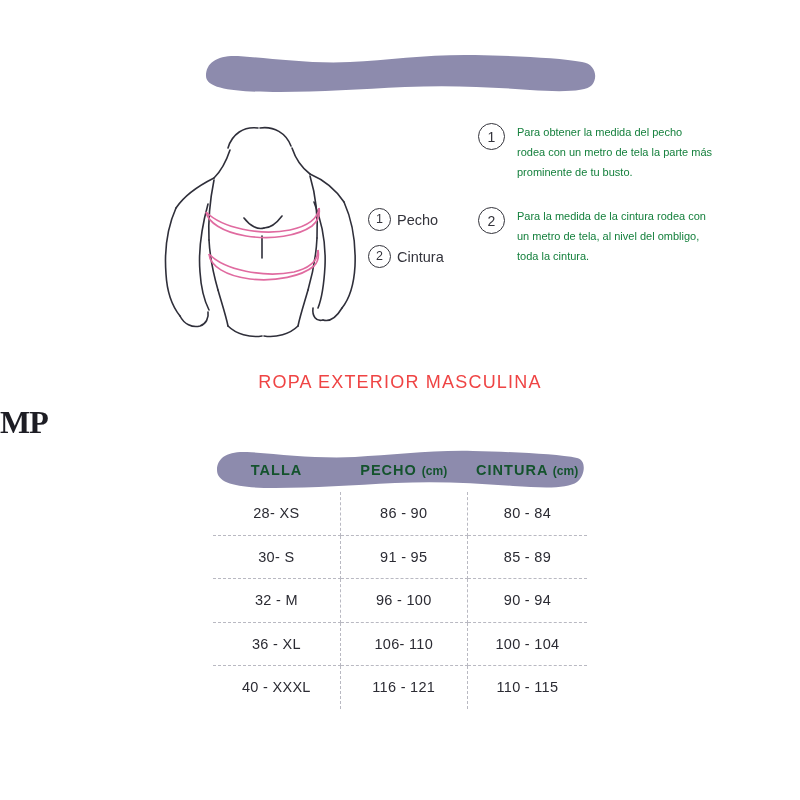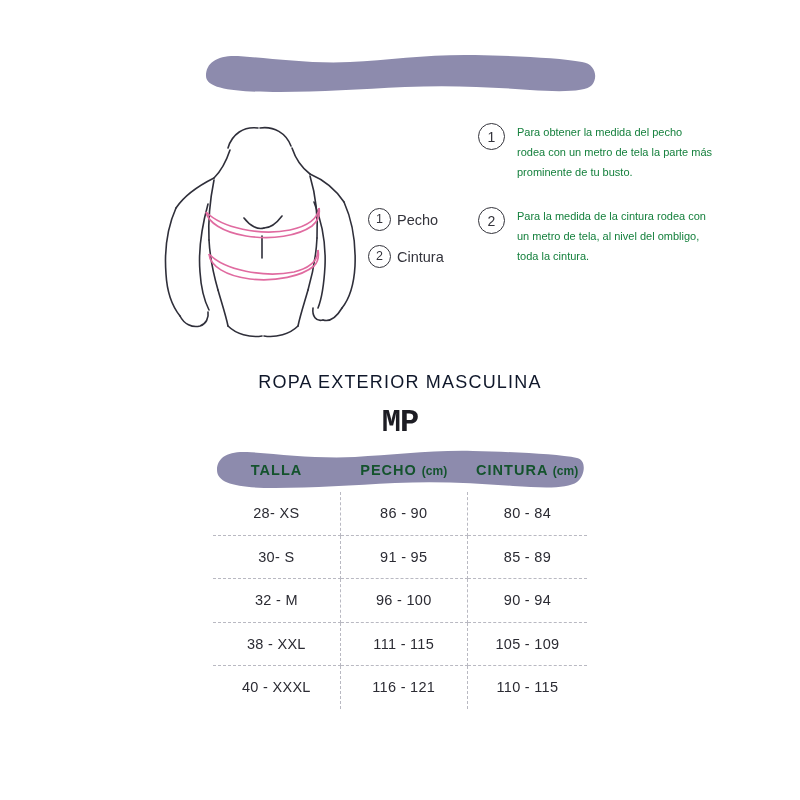--- a/index.html
+++ b/index.html
@@ -111,29 +111,29 @@
 
   
   .section-title {
     position: absolute;
     top: 372px;
     left: 0;
     width: 800px;
     text-align: center;
     font-size: 18px;
     letter-spacing: 1.2px;
-    color: #0f172a;
+    color: #ef4444;
   }
   .logo {
     position: absolute;
     top: 404px;
     left: 0;
     width: 800px;
-    text-align: center;
-    font-family: Liberation Mono, monospace;
+    text-align: left;
+    font-family: Liberation Serif, serif;
     font-size: 32px;
     font-weight: bold;
     letter-spacing: -1px;
     color: #1d1d24;
   }
 
   
   .table-wrap {
     position: absolute;
     top: 448px;
@@ -304,23 +304,23 @@
         <td>30-  S</td>
         <td>91 - 95</td>
         <td>85 - 89</td>
       </tr>
       <tr>
         <td>32 -  M</td>
         <td>96 - 100</td>
         <td>90 - 94</td>
       </tr>
       <tr>
-        <td>38 - XXL</td>
-        <td>111 - 115</td>
-        <td>105 - 109</td>
+        <td>36 - XL</td>
+        <td>106- 110</td>
+        <td>100 - 104</td>
       </tr>
       <tr>
         <td>40 - XXXL</td>
         <td>116 - 121</td>
         <td>110 - 115</td>
       </tr>
     </tbody>
   </table>
 </div>
 

